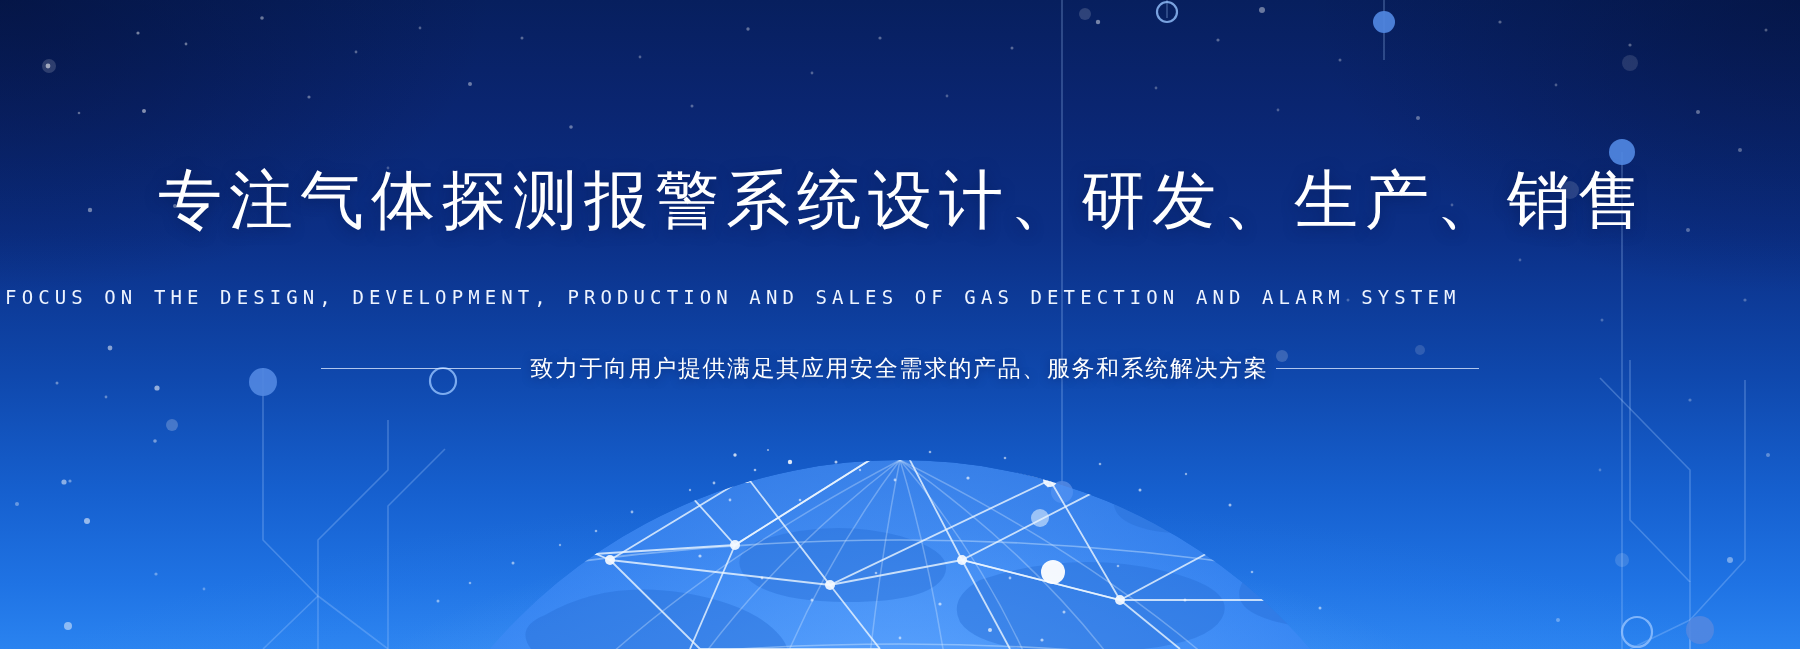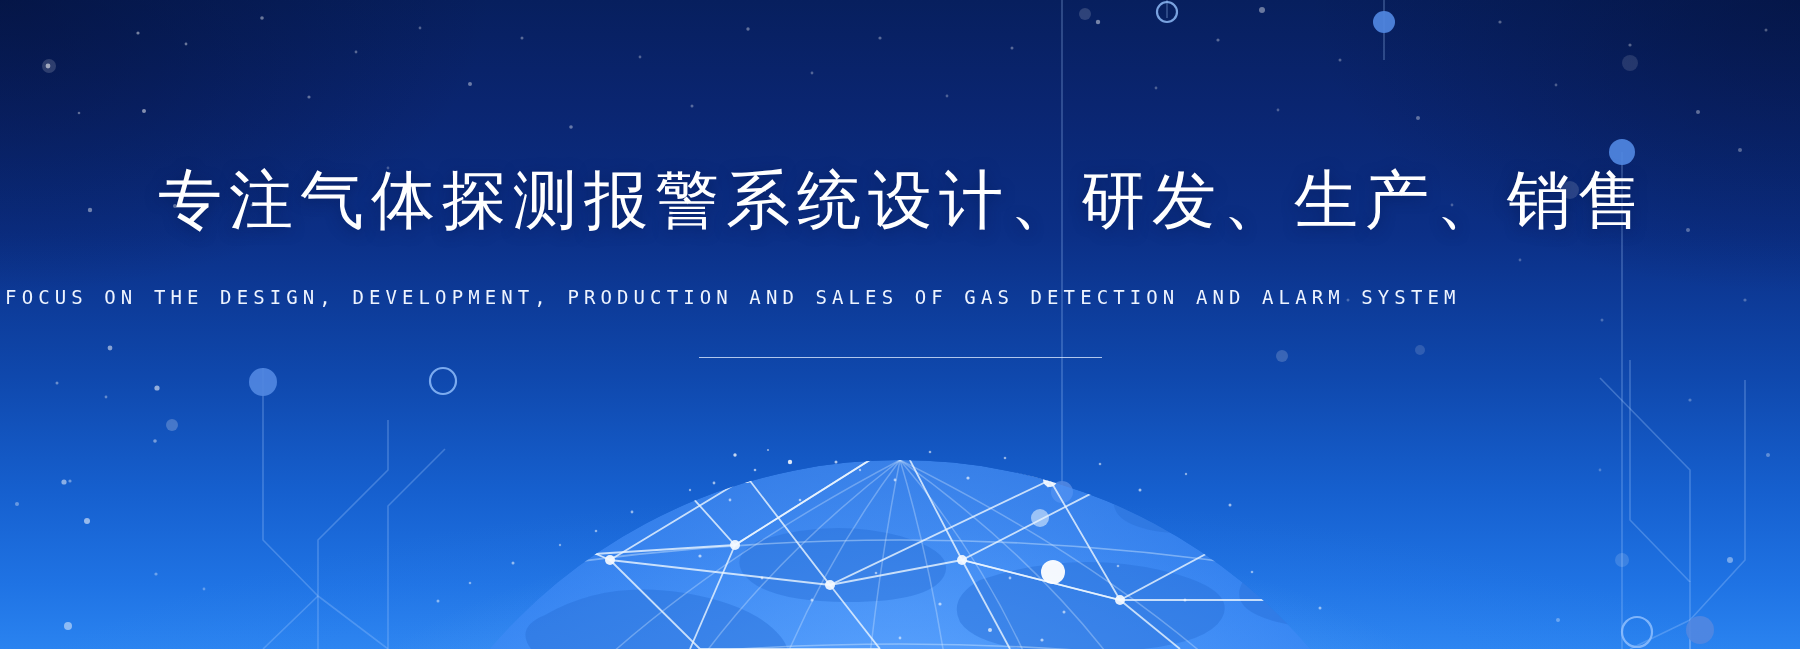--- a/index.html
+++ b/index.html
@@ -378,17 +378,18 @@
   </svg>
 
   <div id="content">
 
     <div id="headline">专注气体探测报警系统设计、研发、生产、销售</div>
 
     <div id="subhead">FOCUS ON THE DESIGN, DEVELOPMENT, PRODUCTION AND SALES OF GAS DETECTION AND ALARM SYSTEM</div>
 
     <div id="tagline-row">
       <span class="rule" id="rule-left"></span>
+      <span id="tagline">致力于向用户提供满足其应用安全需求的产品、服务和系统解决方案</span>
       <span class="rule" id="rule-right"></span>
     </div>
 
   </div>
 </div>
 
 </body></html>

